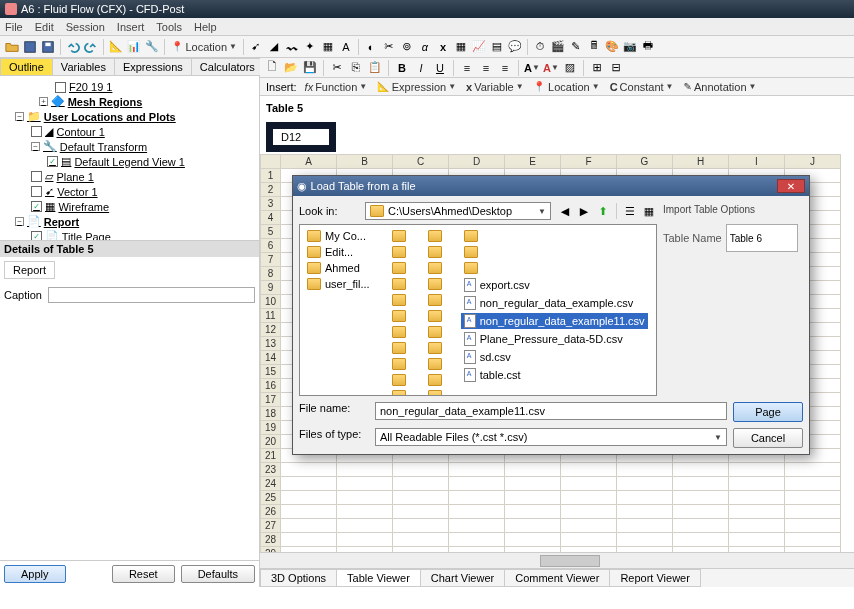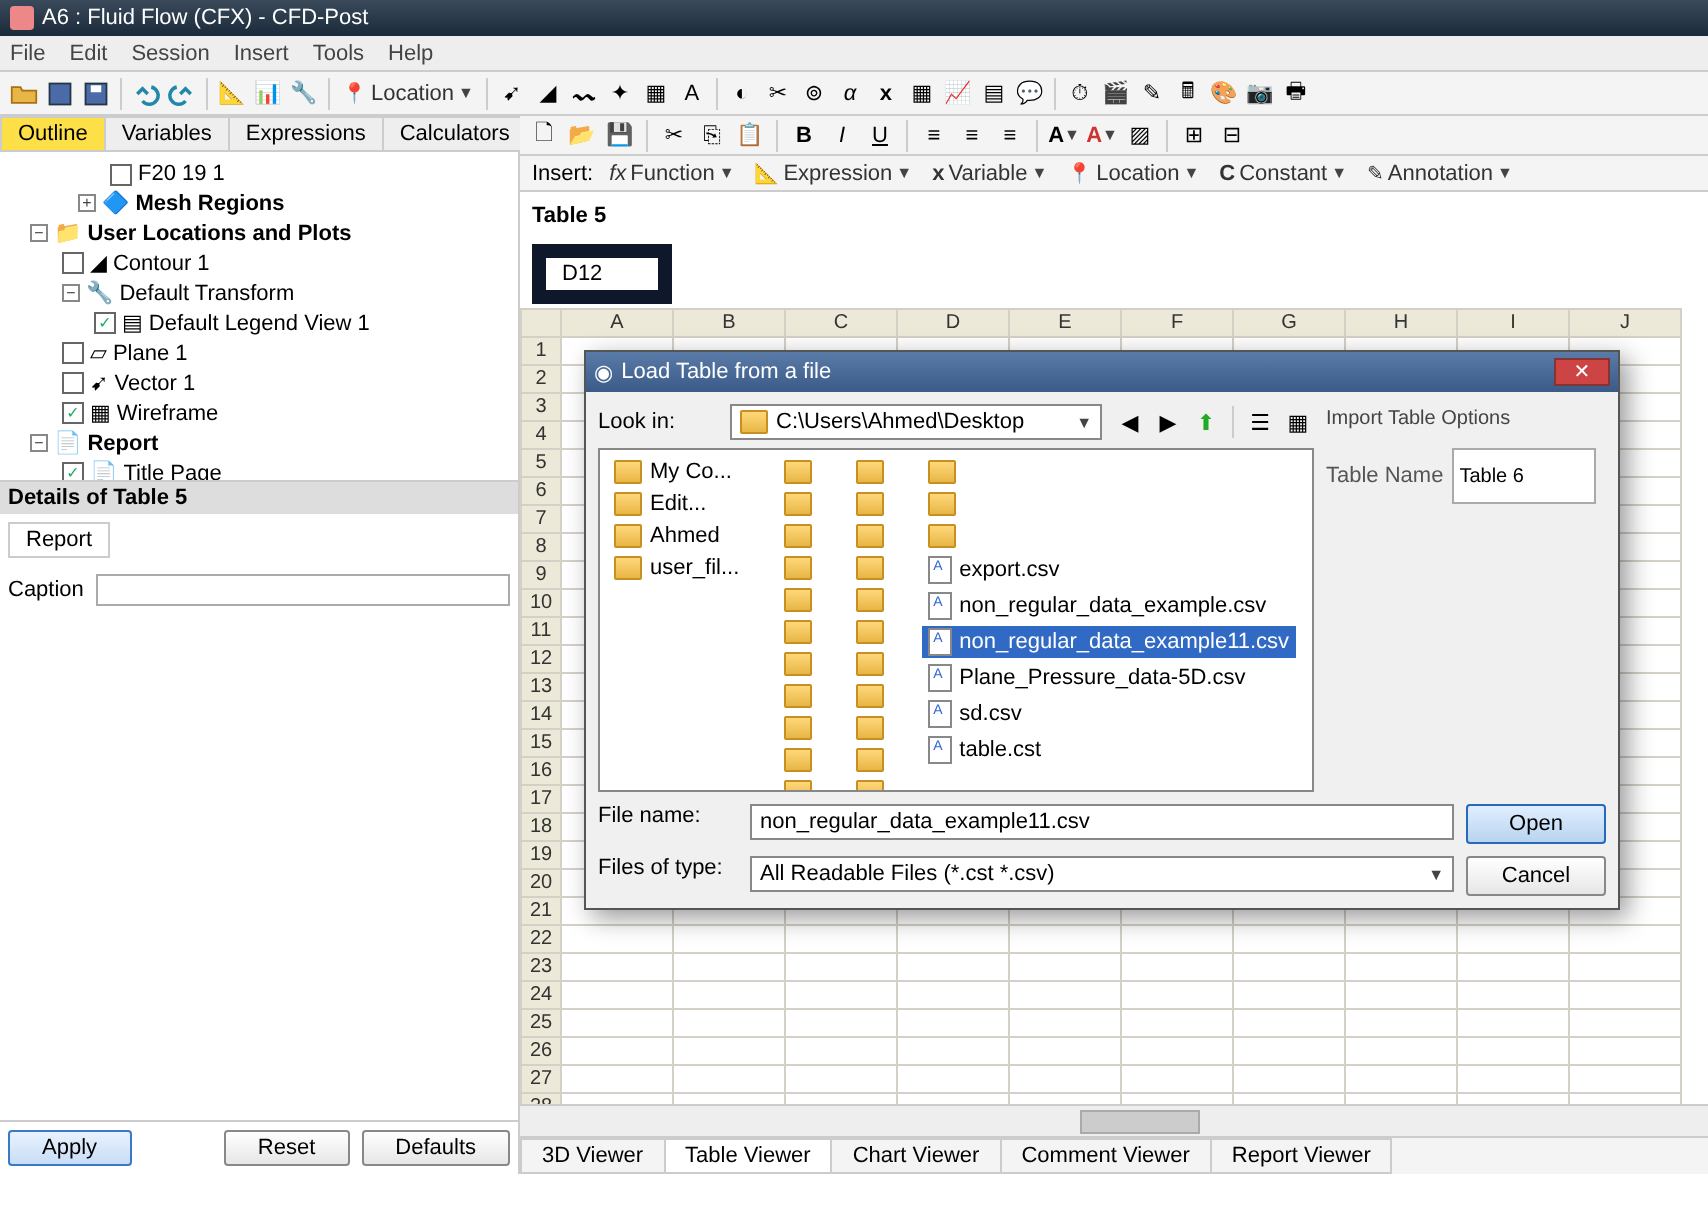--- a/index.html
+++ b/index.html
@@ -12,21 +12,21 @@
 .tbtn { width:16px; height:16px; display:inline-flex; align-items:center; justify-content:center; border:1px solid transparent; cursor:pointer; }
 .tbtn svg { width:14px; height:14px; }
 .sep { width:1px; height:16px; background:#ccc; margin:0 2px; }
 .dropdown-small { font-size:10px; color:#333; display:flex; align-items:center; gap:2px; padding:0 2px; cursor:pointer; }
 .main-split { display:flex; height:calc(609px - 80px); }
 .left-panel { width:260px; border-right:1px solid #ccc; display:flex; flex-direction:column; }
 .tabs { display:flex; border-bottom:1px solid #ccc; background:#f4f4f4; }
 .tab { padding:2px 8px; border:1px solid #ccc; border-bottom:none; background:#eee; margin-right:-1px; cursor:pointer; }
 .tab.active { background:#fde047; }
 .tree { flex:0 0 auto; overflow:auto; padding:4px; border-bottom:1px solid #ccc; height:165px; }
-.tree-row { display:flex; align-items:center; gap:3px; padding:1px 0; white-space:nowrap; }
+.tree-row { display:flex; align-items:center; gap:3px; padding:1px 0; white-space:nowrap;text-decoration:underline; }
 .indent { display:inline-block; }
 .tree-toggle { width:9px; height:9px; border:1px solid #888; display:inline-flex; align-items:center; justify-content:center; font-size:8px; line-height:1; cursor:pointer; color:#444; }
 .checkbox { width:11px; height:11px; border:1px solid #666; display:inline-flex; align-items:center; justify-content:center; font-size:8px; color:#2a6; cursor:pointer; background:#fff; }
 .details-head { background:#ddd; padding:2px 4px; font-weight:bold; }
 .details-body { flex:1; padding:4px; }
 .sub-tab { display:inline-block; border:1px solid #ccc; padding:2px 8px; background:#fff; }
 .caption-row { margin-top:8px; display:flex; align-items:center; gap:6px; }
 .caption-row input { flex:1; border:1px solid #aaa; height:16px; padding:0 3px; }
 .bottom-buttons { display:flex; gap:6px; padding:4px; border-top:1px solid #ccc; }
 .btn { border:1px solid #888; background:linear-gradient(#fff,#e6e6e6); padding:2px 16px; cursor:pointer; border-radius:2px; }
@@ -544,33 +544,20 @@
               <td></td>
               <td></td>
               <td></td>
               <td></td>
               <td></td>
               <td></td>
               <td></td>
               <td></td>
             </tr>
             <tr>
-              <th class="rowhead">22</th>
-              <td></td>
-              <td></td>
-              <td></td>
-              <td></td>
-              <td></td>
-              <td></td>
-              <td></td>
-              <td></td>
-              <td></td>
-              <td></td>
-            </tr>
-            <tr>
               <th class="rowhead">23</th>
               <td></td>
               <td></td>
               <td></td>
               <td></td>
               <td></td>
               <td></td>
               <td></td>
               <td></td>
               <td></td>
@@ -654,21 +641,21 @@
               <td></td>
               <td></td>
             </tr>
           </tbody>
         </table>
     </div>
     <div class="scroll-h">
         <div class="thumb"></div>
       </div>
     <div class="bottom-tabs">
-      <div class="bottom-tab">3D Viewer</div>
+      <div class="bottom-tab">3D Options</div>
       <div class="bottom-tab active">Table Viewer</div>
       <div class="bottom-tab">Chart Viewer</div>
       <div class="bottom-tab">Comment Viewer</div>
       <div class="bottom-tab">Report Viewer</div>
     </div>
   </div>
 </div>
 
 <div class="overlay">
   <div class="dialog">
@@ -828,21 +815,21 @@
         <div class="import-opts">
           <div class="row">
             <span>Table Name</span>
             <input type="text" value="Table 6" style="">
           </div>
         </div>
       </div>
       <div class="form-row">
         <label>File name:</label>
         <input class="field" type="text" value="non_regular_data_example11.csv" style="">
-        <button class="dlg-btn primary">Open</button>
+        <button class="dlg-btn primary">Page</button>
       </div>
       <div class="form-row">
         <label>Files of type:</label>
         <div class="field">
             <span style="flex:1">All Readable Files (*.cst *.csv)</span>
             <span class="arrow">▼</span>
           </div>
         <button class="dlg-btn">Cancel</button>
       </div>
     </div>

